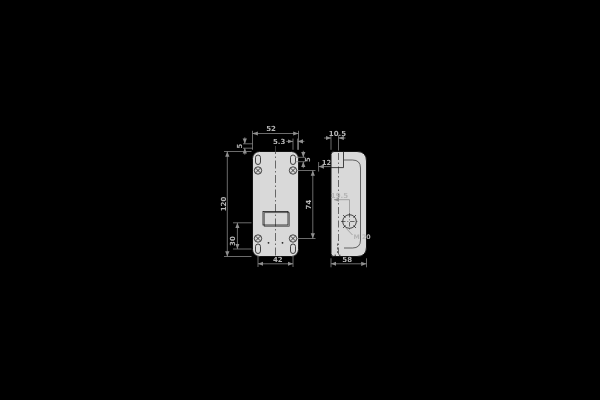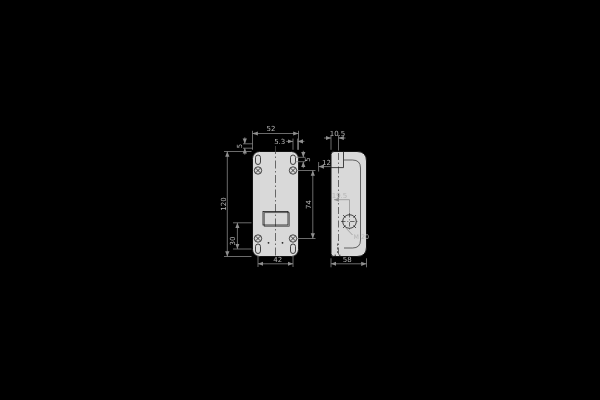--- a/index.html
+++ b/index.html
@@ -1,16 +1,16 @@
 <!DOCTYPE html>
 <html><head>
 <meta charset="utf-8">
 <style>
   html,body{margin:0;padding:0;background:#000;}
-  .stage{position:relative;width:503px;height:400px;background:#000;overflow:hidden;}
+  .stage{position:relative;width:503px;height:400px;background:#000;overflow:hidden;font-weight:bold;}
   svg{display:block;}
   text{font-family:"DejaVu Sans", sans-serif;fill:#b5b5b5;}
   .dim-line{stroke:#8f8f8f;stroke-width:0.75;fill:none;}
   .part{fill:#d9d9d9;stroke:#141414;stroke-width:1;}
   .part-detail{stroke:#1a1a1a;stroke-width:0.8;fill:none;}
   .part-detail-light{stroke:#2e2e2e;stroke-width:0.7;fill:none;}
   .centerline{stroke:#4a4a4a;stroke-width:0.8;fill:none;}
   .dimtext{font-size:7px;}
   .dimtext-small{font-size:6.3px;}
 </style>

